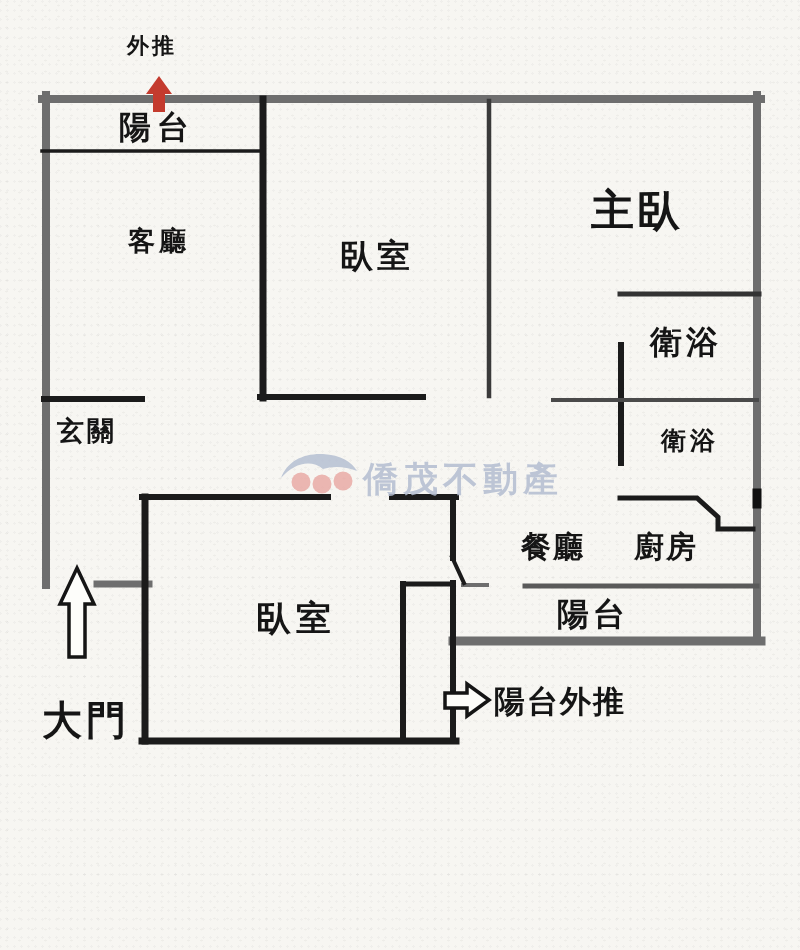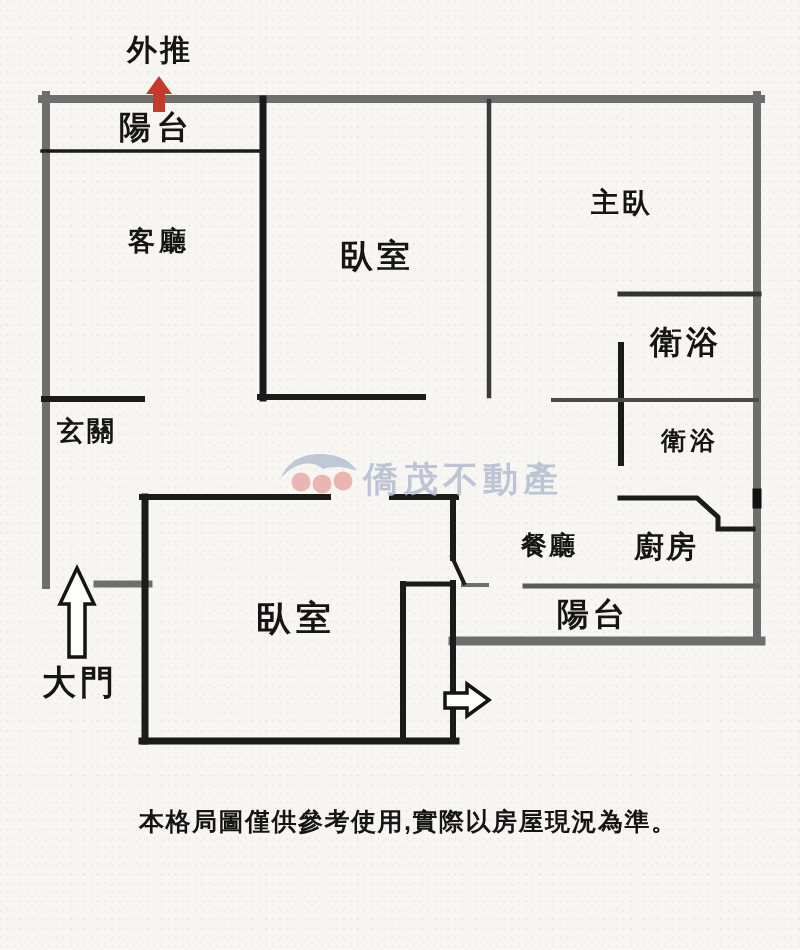--- a/index.html
+++ b/index.html
@@ -74,42 +74,42 @@
 
     <g opacity="0.85">
       <path d="M281 478 C287 461 304 453 323 454 C341 455 352 462 357 471 C345 466 332 466 323 469 C311 459 294 463 281 478 Z" fill="#b6c0d3"></path>
       <circle cx="301" cy="482" r="9.5" fill="#e9aba6"></circle>
       <circle cx="322" cy="484" r="9.5" fill="#e9aba6"></circle>
       <circle cx="343" cy="481" r="9.5" fill="#e9aba6"></circle>
     </g>
     <text class="wm-text" x="363" y="491" font-size="35" letter-spacing="5" fill="#b3bdd1" opacity="0.85">僑茂不動產</text>
   </svg>
 
-  <div class="label" style="left:127px;top:35px;font-size:30px;letter-spacing:3px;">外推</div>
+  <div class="label" style="left:127px;top:35px;font-size:22px;letter-spacing:3px;">外推</div>
 
   <div class="label" style="left:119px;top:111px;font-size:32px;letter-spacing:6px;">陽台</div>
 
   <div class="label" style="left:128px;top:228px;font-size:27px;letter-spacing:4px;">客廳</div>
 
   <div class="label" style="left:340px;top:239px;font-size:33px;letter-spacing:4px;">臥室</div>
 
-  <div class="label" style="left:591px;top:189px;font-size:28px;letter-spacing:3px;">主臥</div>
+  <div class="label" style="left:591px;top:189px;font-size:43px;letter-spacing:3px;">主臥</div>
 
   <div class="label" style="left:650px;top:326px;font-size:32px;letter-spacing:4px;">衛浴</div>
 
   <div class="label" style="left:661px;top:428px;font-size:25px;letter-spacing:4px;">衛浴</div>
 
   <div class="label" style="left:57px;top:410px;font-size:27px;letter-spacing:3px;margin-top:8px;">玄關</div>
 
-  <div class="label" style="left:521px;top:532px;font-size:26px;letter-spacing:2px;">餐廳</div>
+  <div class="label" style="left:521px;top:532px;font-size:30px;letter-spacing:2px;">餐廳</div>
 
   <div class="label" style="left:634px;top:532px;font-size:30px;letter-spacing:2px;">廚房</div>
 
   <div class="label" style="left:557px;top:598px;font-size:32px;letter-spacing:4px;">陽台</div>
 
   <div class="label" style="left:256px;top:600px;font-size:35px;letter-spacing:5px;">臥室</div>
 
-  <div class="label" style="left:42px;top:665px;font-size:34px;letter-spacing:4px;">大門</div>
+  <div class="label" style="left:42px;top:700px;font-size:40px;letter-spacing:4px;">大門</div>
 
+  <div class="label" style="left:494px;top:686px;font-size:31px;letter-spacing:2px;">陽台外推</div>
 
-  <div class="label" style="left:139px;top:809px;font-size:25px;letter-spacing:1.5px;">本格局圖僅供參考使用,實際以房屋現況為準。</div>
 
 </div>
 
 </body></html>

